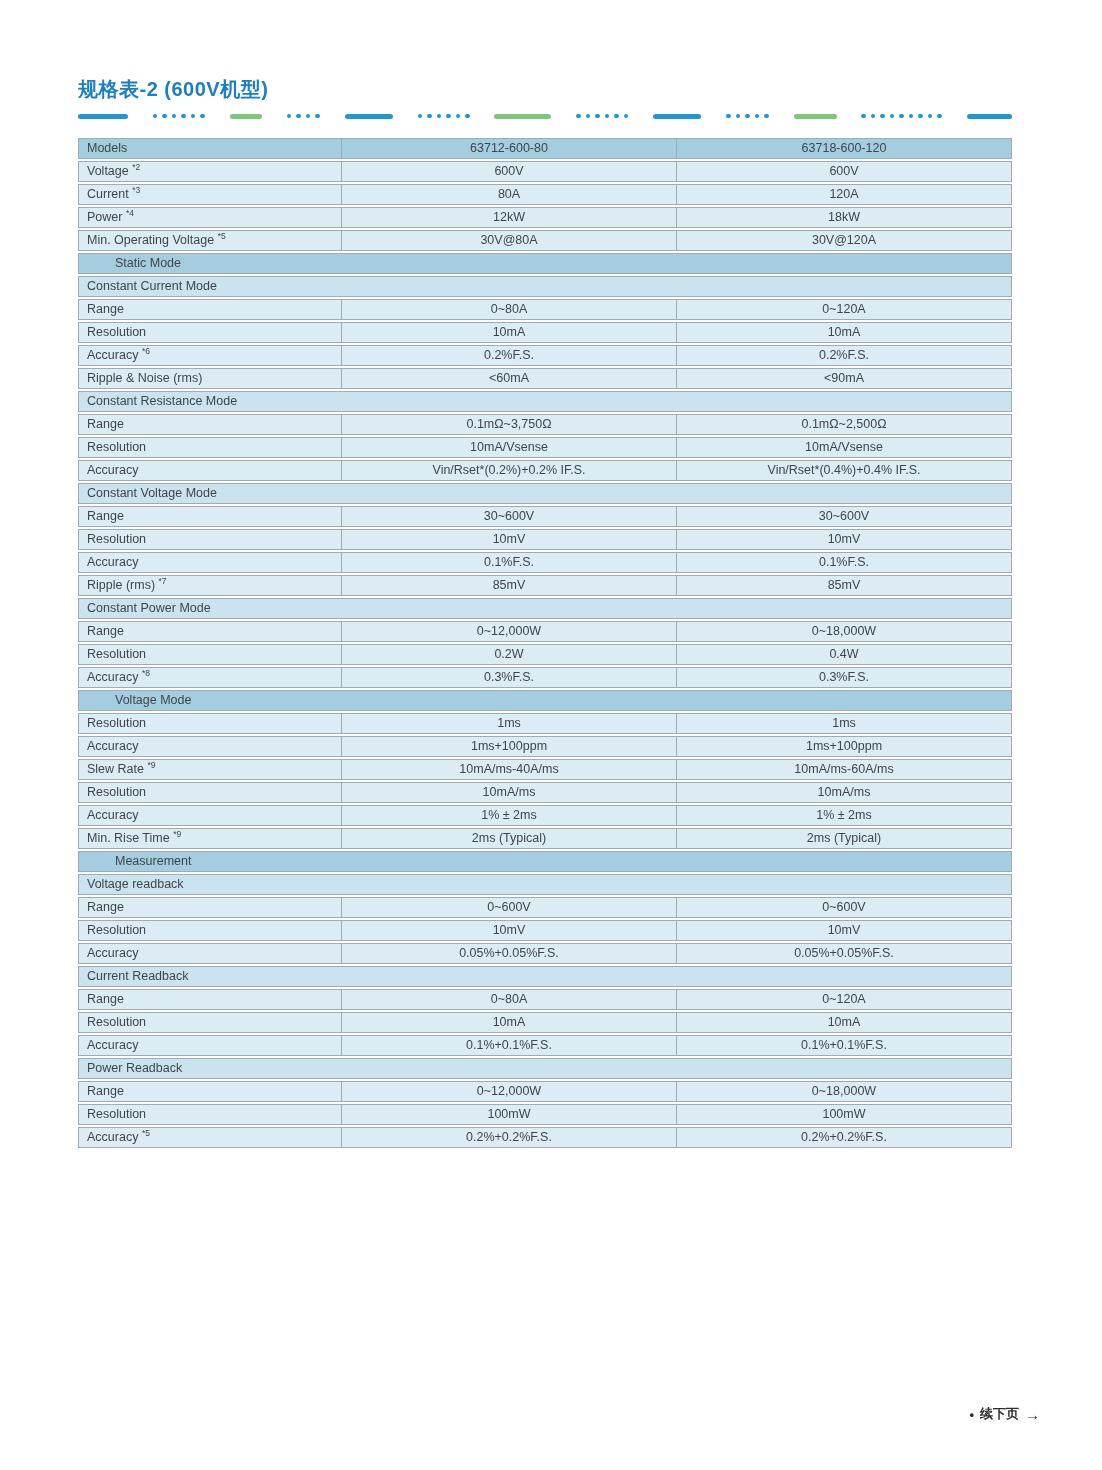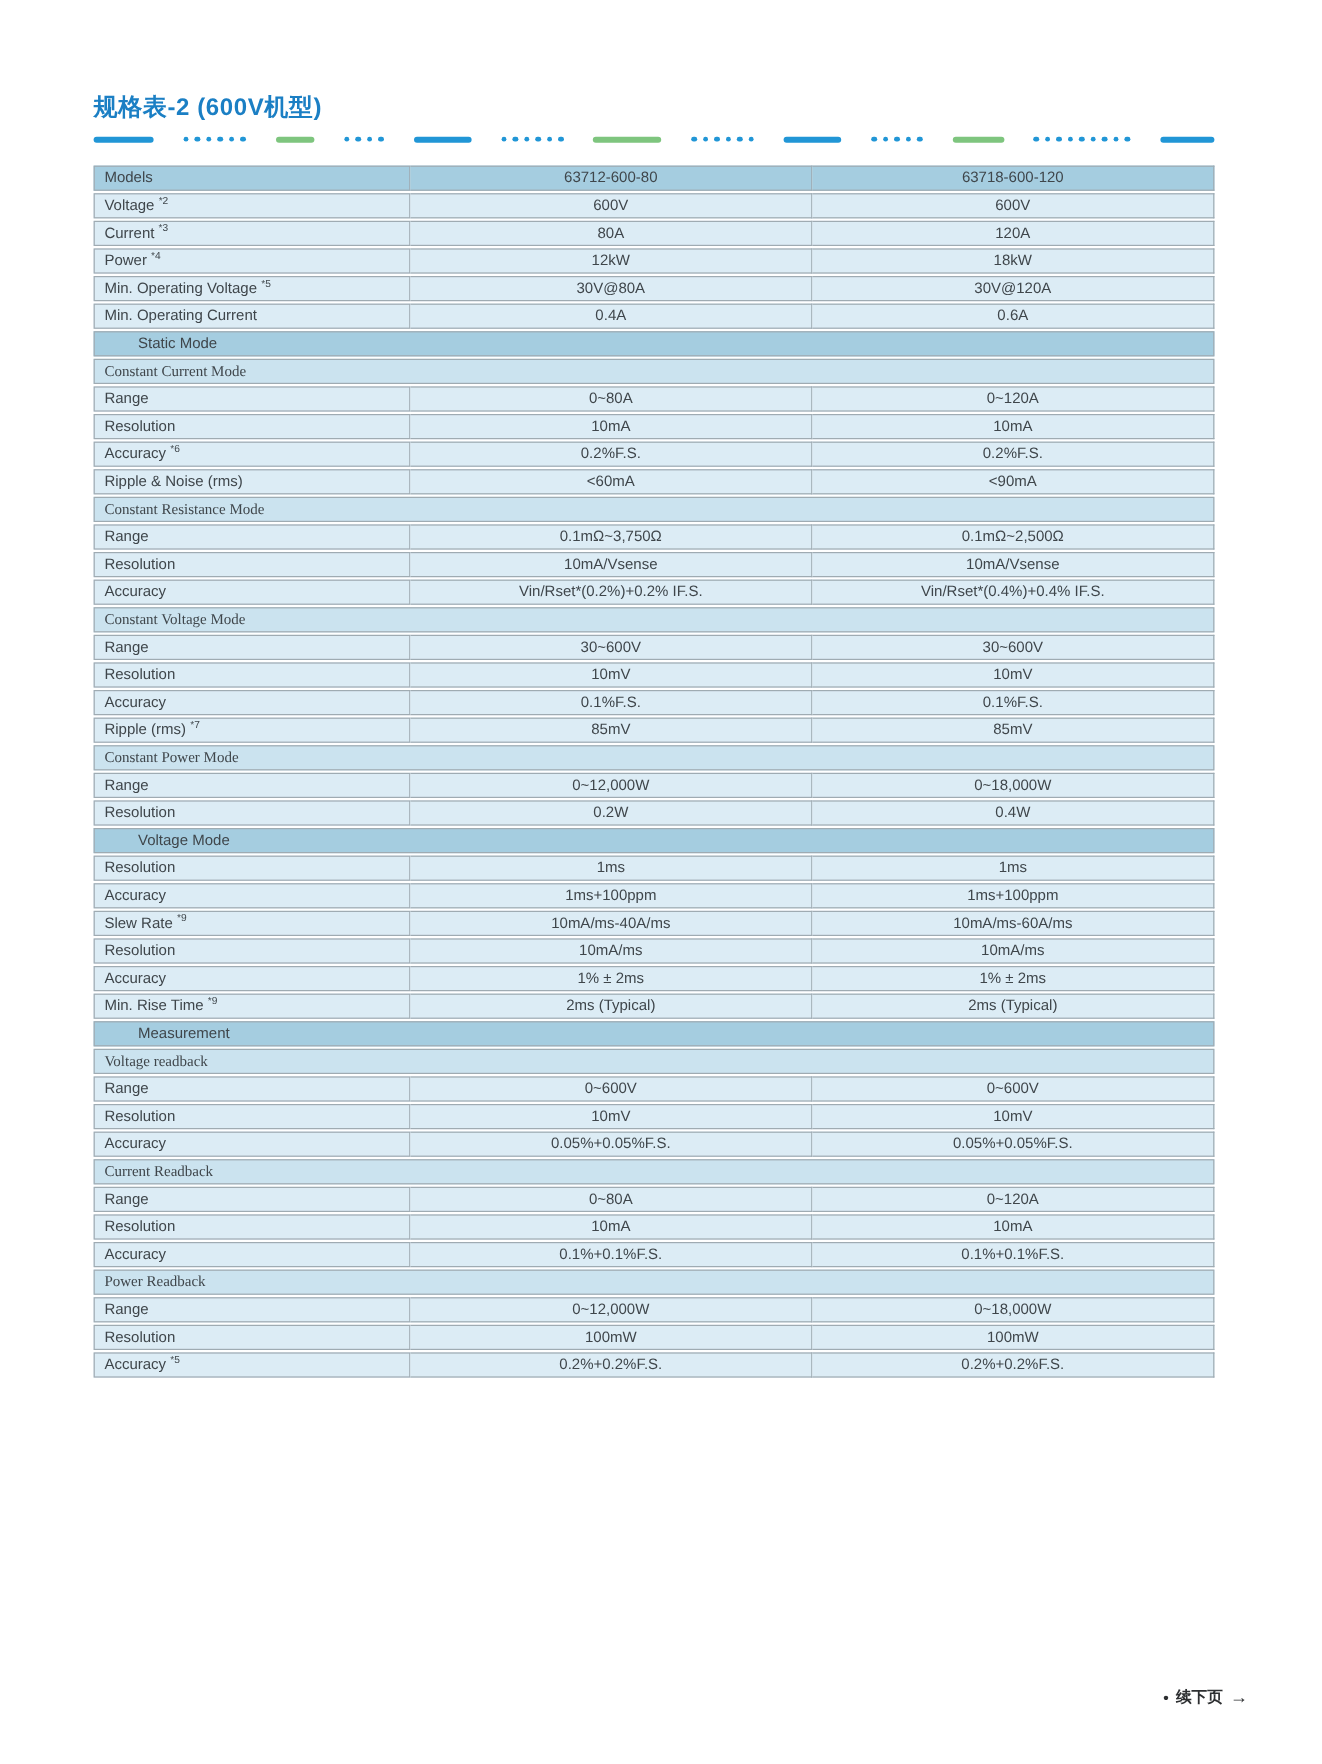--- a/index.html
+++ b/index.html
@@ -39,21 +39,21 @@
     padding: 0 8px;
     font-size: 12.5px;
     line-height: 19px;
     overflow: hidden;
     white-space: nowrap;
   }
   table.spec td:first-child { border-left: 1px solid var(--border-gray, #9fabb2); }
   table.spec td.val { text-align: center; }
   tr.header td   { background: var(--header-bg, #a5cde0); margin-top: 25px; }
   tr.section td  { background: var(--header-bg, #a5cde0); padding-left: 36px; }
-  tr.subsection td { background: var(--subheader-bg, #cbe3ef); font-family: Liberation Serif, serif; }
+  tr.subsection td { background: var(--subheader-bg, #cbe3ef); }
   tr.data td     { background: var(--row-bg, #dcecf5); }
   sup { font-size: 8.5px; line-height: 0; vertical-align: super; letter-spacing: 0; }
   .footer-note {
     position: absolute;
     top: 1405px;
     right: 62px;
     font-size: 13px;
     color: #2d2f31;
     display: flex;
     align-items: center;
@@ -149,25 +149,20 @@
         <tr class="data">
           <td class="lbl">Power <sup>*4</sup></td>
           <td class="val">12kW</td>
           <td class="val">18kW</td>
         </tr>
         <tr class="data">
           <td class="lbl">Min. Operating Voltage <sup>*5</sup></td>
           <td class="val">30V@80A</td>
           <td class="val">30V@120A</td>
         </tr>
-        <tr class="data">
-          <td class="lbl">Min. Operating Current</td>
-          <td class="val">0.4A</td>
-          <td class="val">0.6A</td>
-        </tr>
         <tr class="section">
           <td colspan="3">Static Mode</td>
         </tr>
         <tr class="subsection">
           <td colspan="3">Constant Current Mode</td>
         </tr>
         <tr class="data">
           <td class="lbl">Range</td>
           <td class="val">0~80A</td>
           <td class="val">0~120A</td>
@@ -233,20 +228,25 @@
         </tr>
         <tr class="data">
           <td class="lbl">Range</td>
           <td class="val">0~12,000W</td>
           <td class="val">0~18,000W</td>
         </tr>
         <tr class="data">
           <td class="lbl">Resolution</td>
           <td class="val">0.2W</td>
           <td class="val">0.4W</td>
+        </tr>
+        <tr class="data">
+          <td class="lbl">Accuracy <sup>*8</sup></td>
+          <td class="val">0.3%F.S.</td>
+          <td class="val">0.3%F.S.</td>
         </tr>
         <tr class="section">
           <td colspan="3">Voltage Mode</td>
         </tr>
         <tr class="data">
           <td class="lbl">Resolution</td>
           <td class="val">1ms</td>
           <td class="val">1ms</td>
         </tr>
         <tr class="data">

